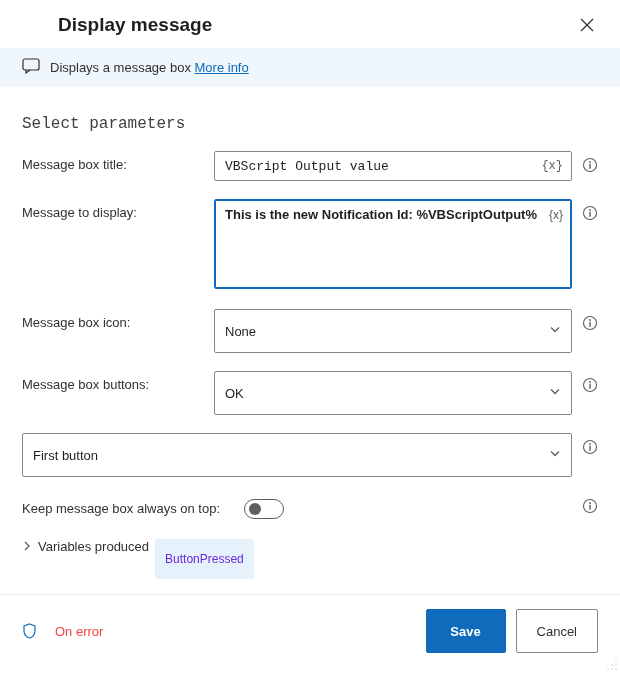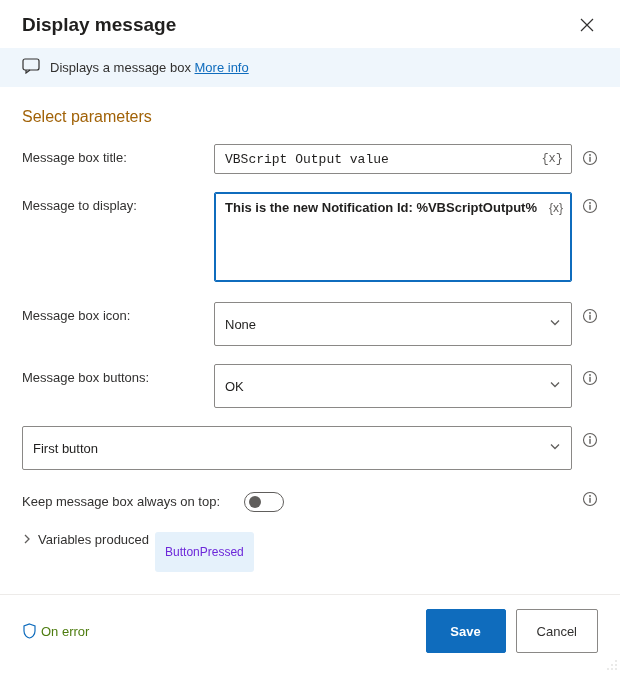--- a/index.html
+++ b/index.html
@@ -13,20 +13,21 @@
     height: 673px;
     overflow: hidden;
     position: relative;
   }
   .dialog { display: flex; flex-direction: column; height: 673px; }
   .header {
     display: flex;
     align-items: center;
     justify-content: space-between;
     padding: 14px 22px 12px 22px;
+    margin-left: 36px;
   }
   .header h1 {
     font-size: 19px;
     font-weight: 600;
     margin: 0;
     color: #201f1e;
   }
   .close-btn {
     background: none; border: none; cursor: pointer;
     padding: 4px; line-height: 0;
@@ -40,23 +41,24 @@
   }
   .info-bar .msg-icon { flex: 0 0 auto; }
   .info-bar a { color: #0f6cbd; text-decoration: underline; cursor: pointer; }
   .content {
     flex: 1 1 auto;
     overflow-y: auto;
     padding: 20px 22px 10px 22px;
   }
   .section-title {
     font-size: 16px;
-    color: #a16207;
-    margin: 1px 0 18px 0;
+    color: #404040;
+    margin: 8px 0 18px 0;
     font-weight: 400;
+    font-family: Liberation Mono, monospace;
   }
   .row {
     display: flex;
     align-items: flex-start;
     margin-bottom: 18px;
     gap: 12px;
   }
   .row.tall { margin-bottom: 20px; }
   .label {
     width: 180px;
@@ -156,22 +158,22 @@
   .footer {
     border-top: 1px solid #edebe9;
     padding: 14px 22px 20px 22px;
     display: flex;
     align-items: center;
     justify-content: space-between;
   }
   .on-error {
     display: flex;
     align-items: center;
-    gap: 4px;
-    color: #4d7c0f;
+    gap: 18px;
+    color: #ef4444;
     cursor: pointer;
     font-size: 13px;
   }
   .footer-buttons { display: flex; gap: 10px; }
   .btn {
     min-width: 80px;
     height: 44px;
     border-radius: 2px;
     font: inherit;
     cursor: pointer;

